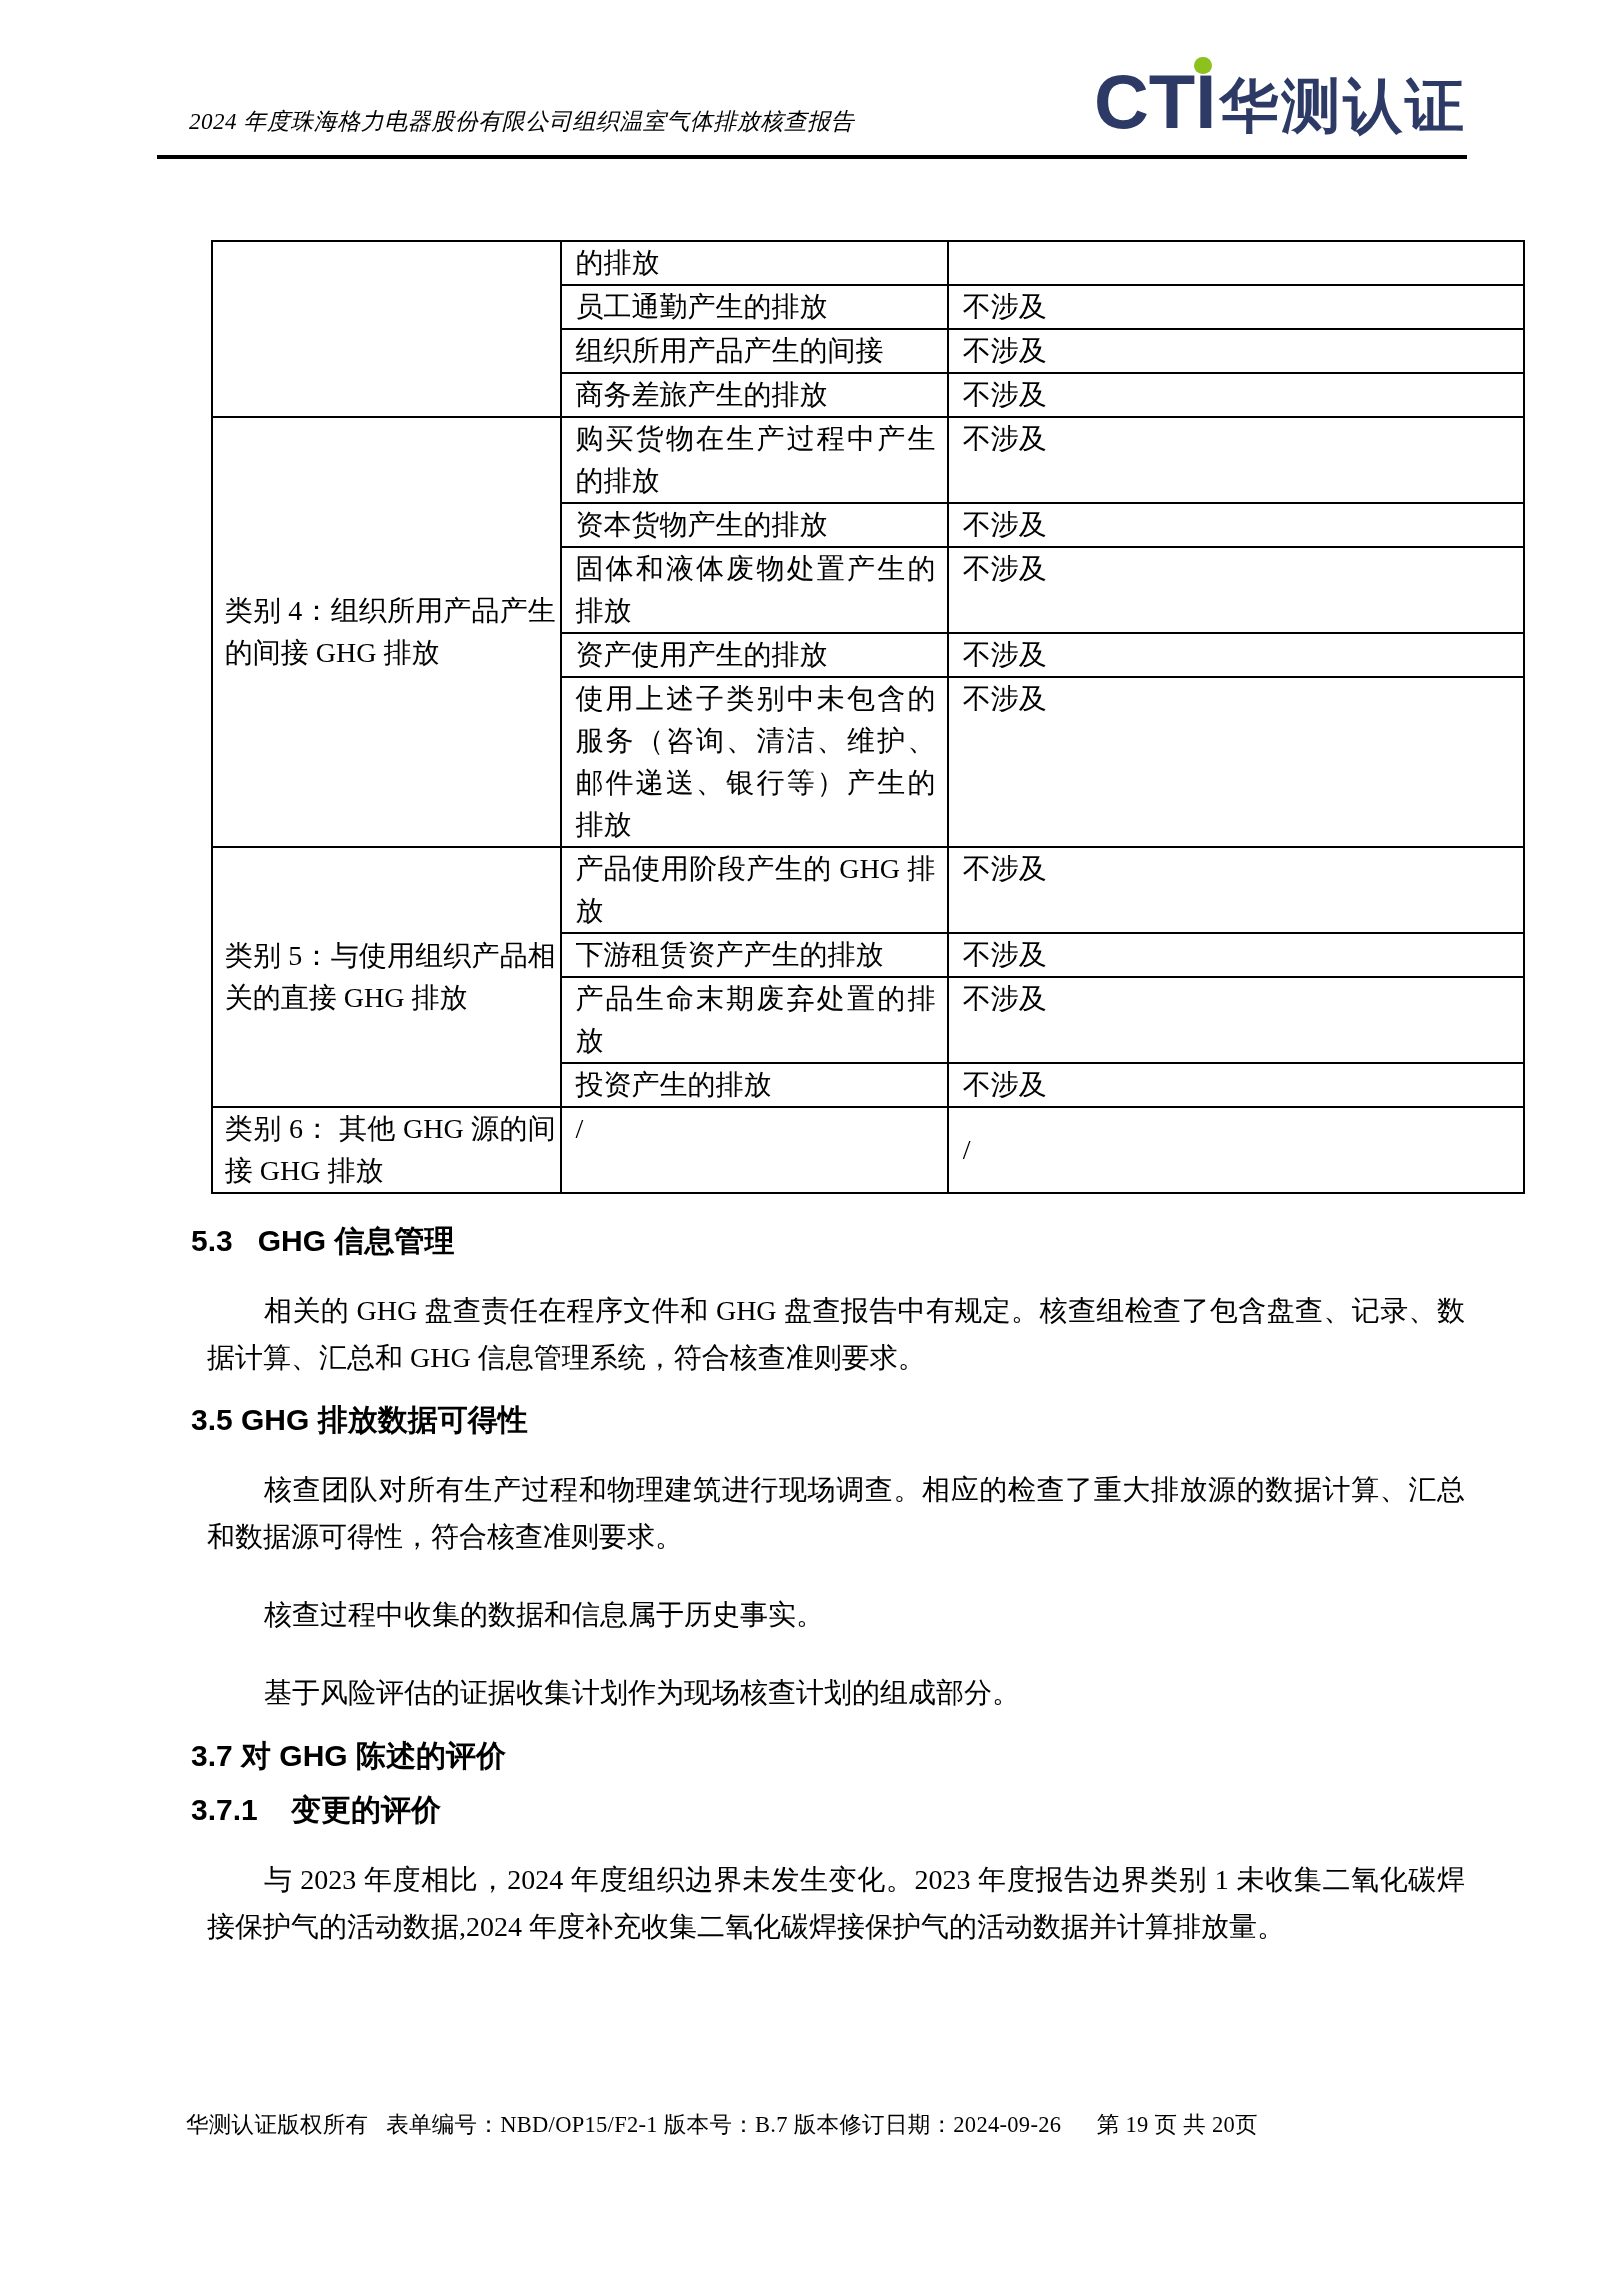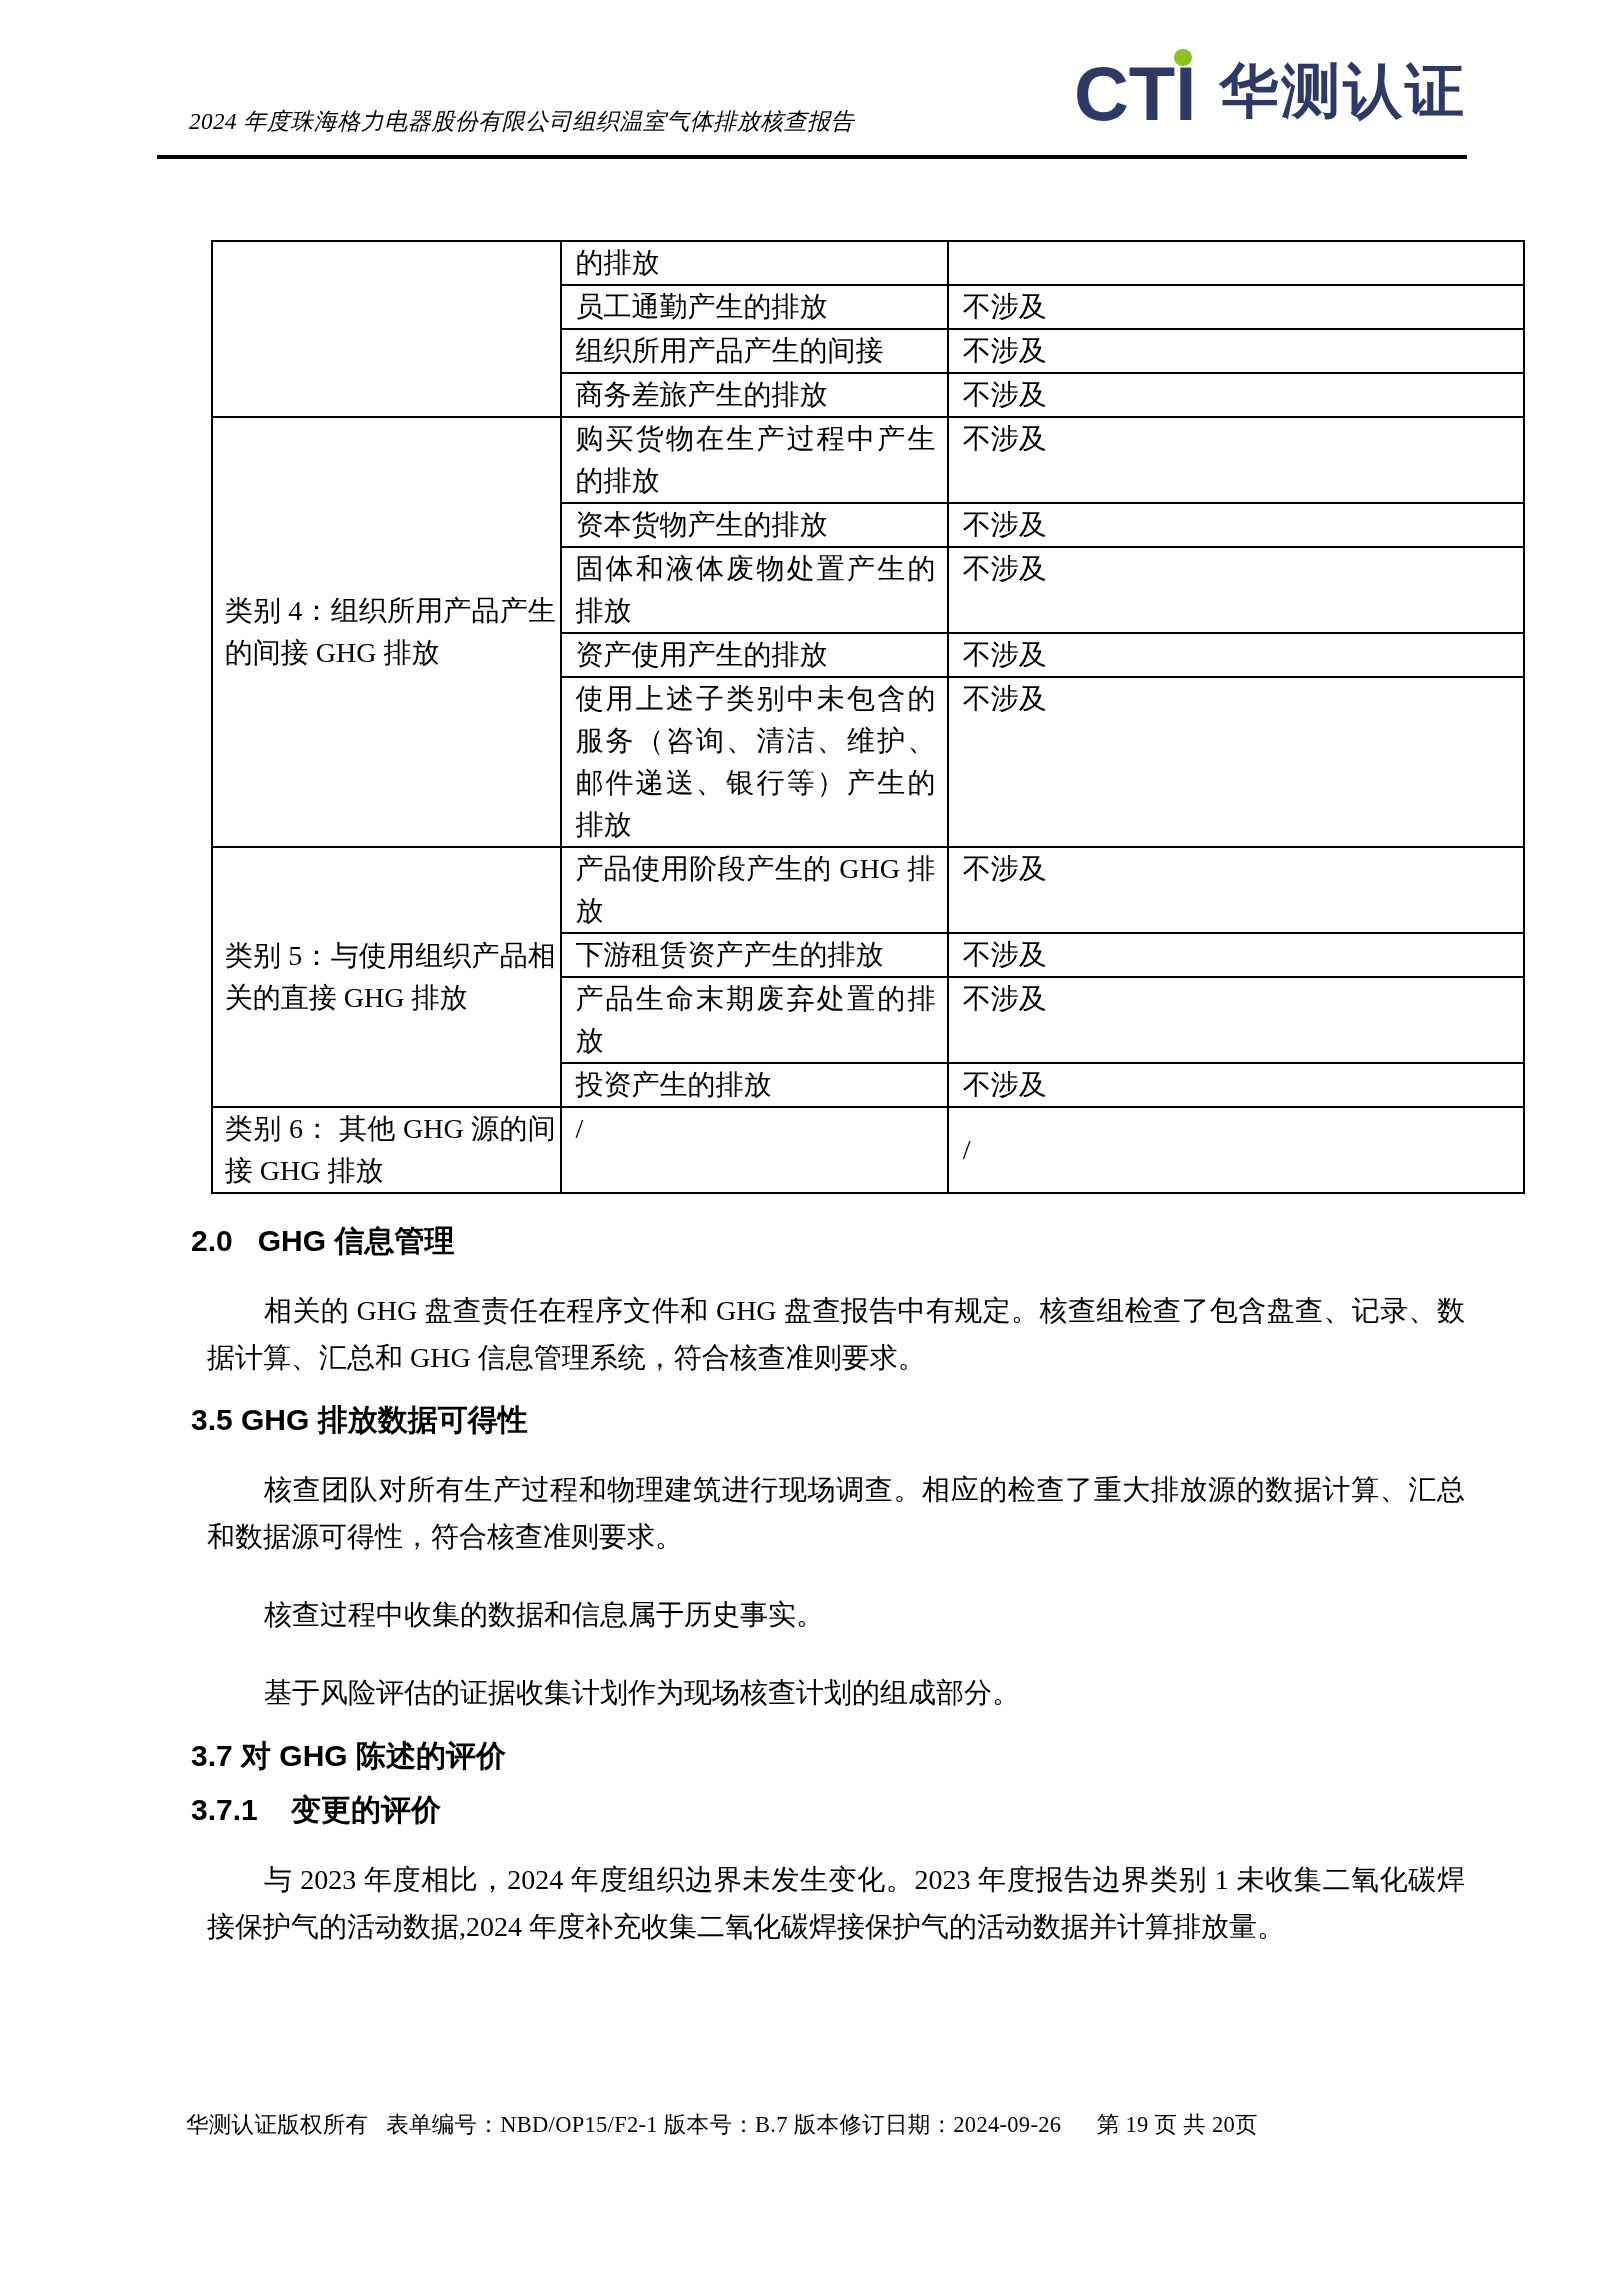--- a/index.html
+++ b/index.html
@@ -12,21 +12,21 @@
     overflow:hidden;
   }
   .page { position:absolute; inset:0; }
 
   
   .header { position:absolute; left:189px; top:33px; width:1278px; height:110px; }
   .header-title {
     position:absolute; left:0; bottom:5.9px;
     font-size:23px; letter-spacing:0.5px;font-style:italic;
   }
-  .logo { position:absolute; right:0; bottom:18px; display:flex; gap:23px; }
+  .logo { position:absolute; right:0; bottom:10px; display:flex; align-items:flex-end; gap:3px; }
   .logo-cti {
     position:relative;
     font-family:"Liberation Sans","DejaVu Sans",sans-serif;
     font-weight:bold; font-size:76px; line-height:0.80;
     color:#2e3a66; letter-spacing:0px;
   }
   .logo-dot {
     position:absolute; right:4.9px; top:-15.7px;
     width:17.6px; height:17.6px; border-radius:50%;
     background:#8dc21e;
@@ -154,21 +154,21 @@
         </tr>
         <tr class="group-6">
           <td class="col-category" rowspan="1">类别 6： 其他 GHG 源的间接 GHG 排放</td>
           <td class="col-source">/</td>
           <td class="col-status">/</td>
         </tr>
       </tbody>
   </table>
 
   <div class="sections" id="sections-container">
-      <div class="sec-heading">2.0   GHG 信息管理</div>
+      <div class="sec-heading">5.3   GHG 信息管理</div>
       <div class="sec-para">相关的 GHG 盘查责任在程序文件和 GHG 盘查报告中有规定。核查组检查了包含盘查、记录、数据计算、汇总和 GHG 信息管理系统，符合核查准则要求。</div>
       <div class="sec-heading">3.5 GHG 排放数据可得性</div>
       <div class="sec-para">核查团队对所有生产过程和物理建筑进行现场调查。相应的检查了重大排放源的数据计算、汇总和数据源可得性，符合核查准则要求。</div>
       <div class="sec-para">核查过程中收集的数据和信息属于历史事实。</div>
       <div class="sec-para">基于风险评估的证据收集计划作为现场核查计划的组成部分。</div>
       <div class="sec-heading">3.7 对 GHG 陈述的评价</div>
       <div class="sec-heading">3.7.1    变更的评价</div>
       <div class="sec-para">与 2023 年度相比，2024 年度组织边界未发生变化。2023 年度报告边界类别 1 未收集二氧化碳焊接保护气的活动数据,2024 年度补充收集二氧化碳焊接保护气的活动数据并计算排放量。</div>
     </div>
 

